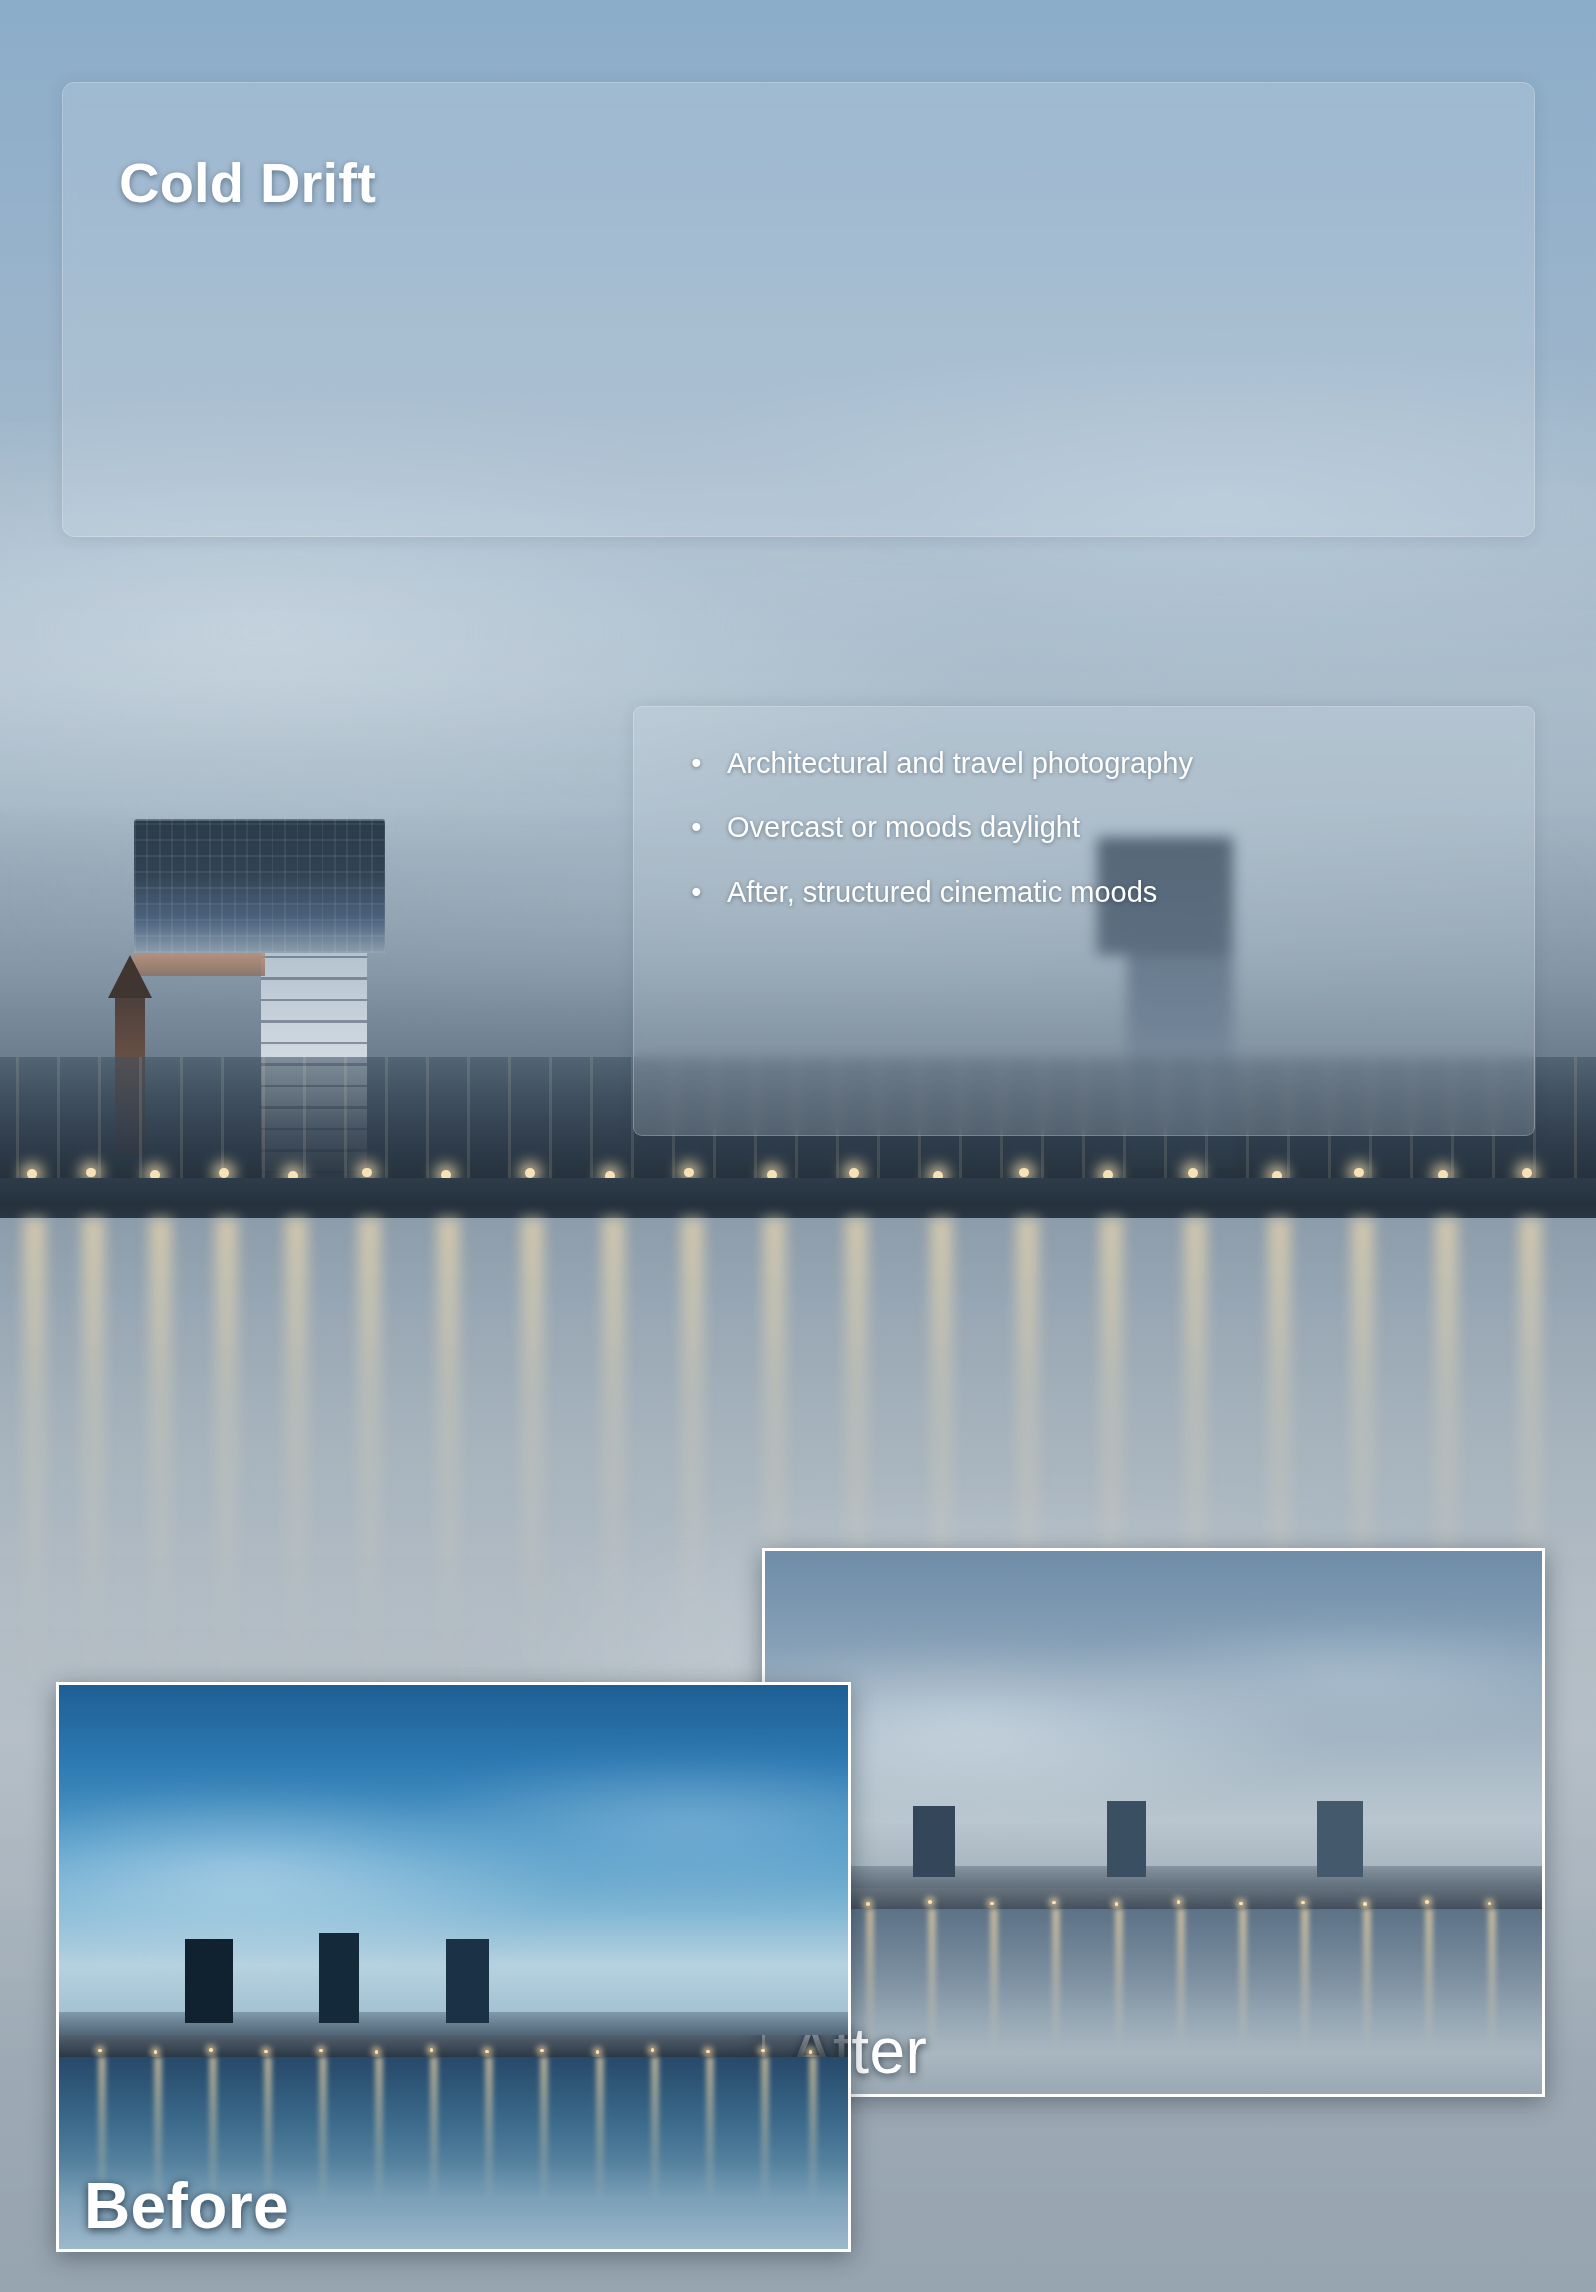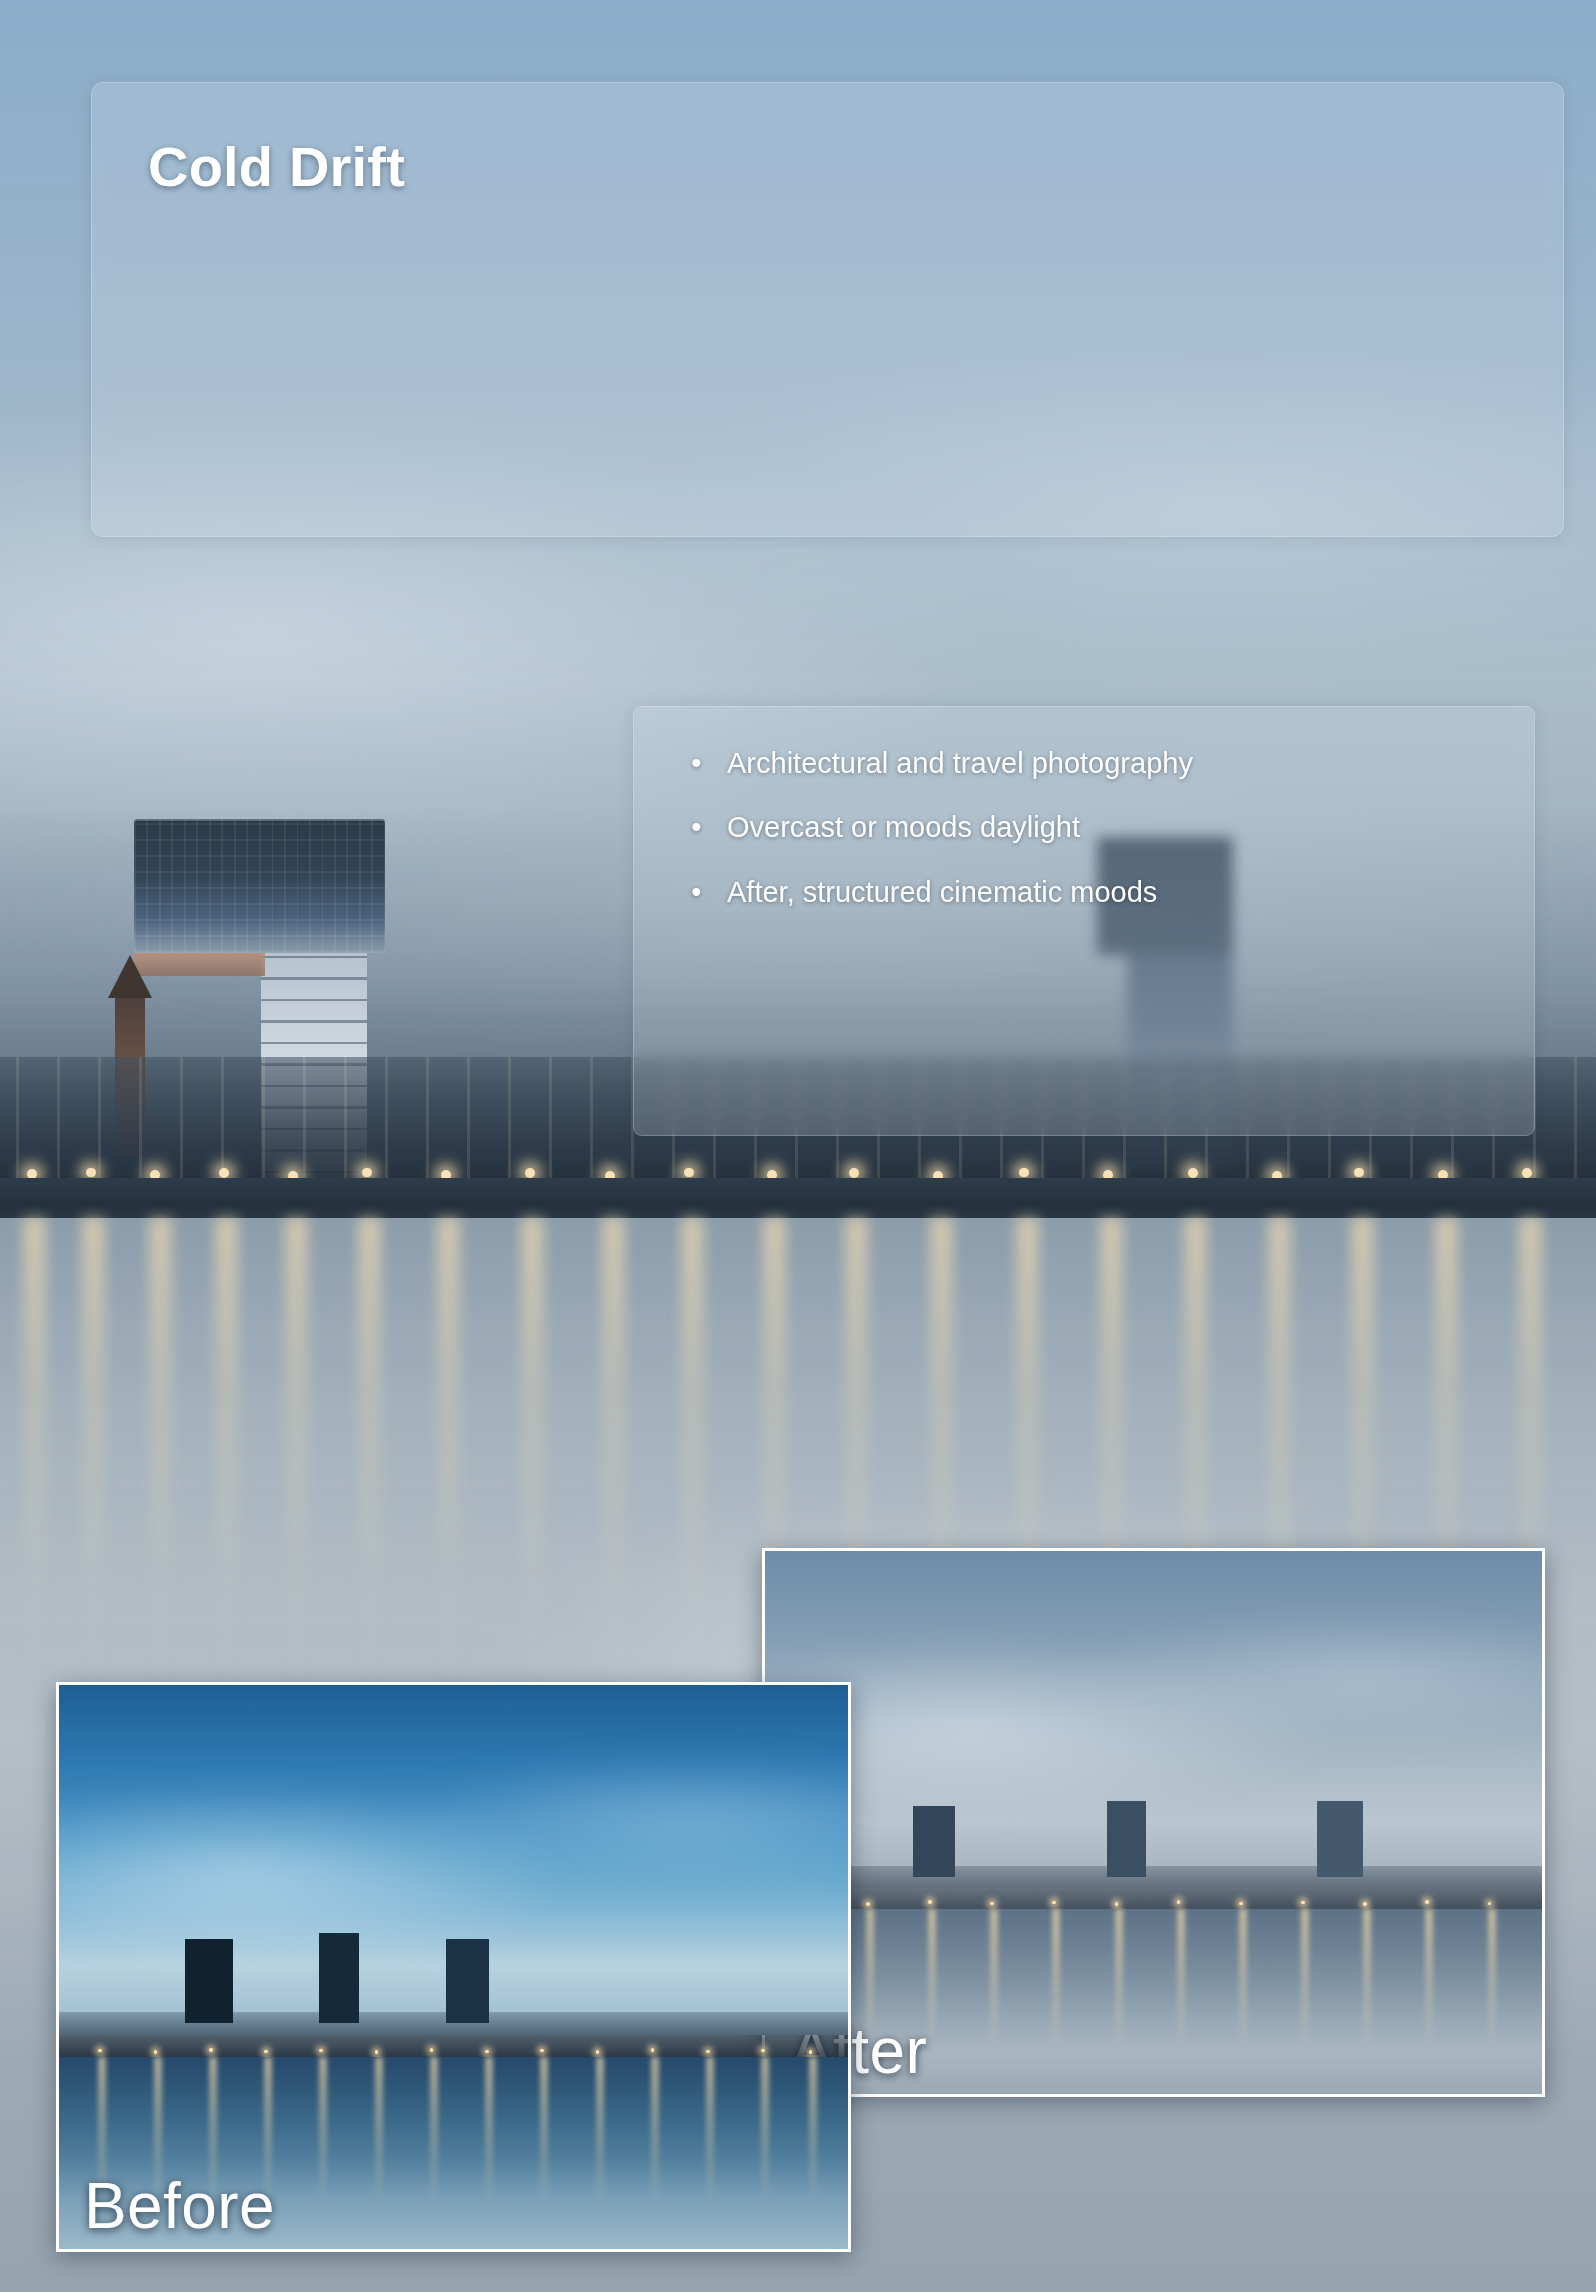--- a/index.html
+++ b/index.html
@@ -216,22 +216,21 @@
     -webkit-backdrop-filter: blur(6.3px);
     box-shadow: 0 1.8px 16px rgba(20,35,50,0.10);
   }
 
   .panel-title-card {
     left: 62px;
     top: 82px;
     width: 1473px;
     height: 455px;
     box-sizing: border-box;
-    padding: 55px 56px;
-    margin-left: 29px;
+    padding: 71px 56px;
   }
   .title {
     margin: 0 0 41px 0;
     font-size: 56px;
     line-height: 1.05;
     font-weight: bold;
     color: #ffffff;
     letter-spacing: 0.2px;
     text-shadow: 0 1.8px 6.3px rgba(15,30,45,0.45);
   }
@@ -301,20 +300,21 @@
     color: #ffffff;
     text-shadow: 0 1.8px 9px rgba(10,20,32,0.75);
     letter-spacing: 0.4px;
   }
 
   .thumb-before {
     left: 56px;
     top: 1682px;
     width: 795px;
     height: 570px;
+    font-weight: bold;
   }
   .thumb-after {
     left: 762px;
     top: 1548px;
     width: 783px;
     height: 549px;
   }
 
   
   .mini { position:absolute; inset:0; overflow:hidden; }

